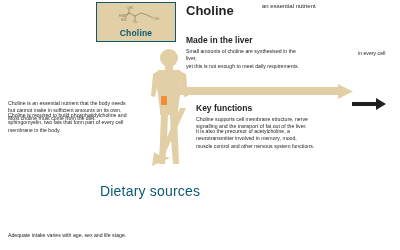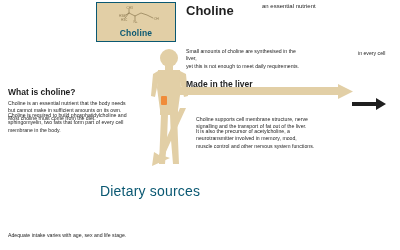--- a/index.html
+++ b/index.html
@@ -113,22 +113,22 @@
     <svg viewBox="0 0 40 58" width="40" height="58" aria-hidden="true">
       <path d="M30 0 L36 0 L14 48 L20 50 L2 58 L4 44 L9 47 Z" fill="#e2cfa6"></path>
     </svg>
   </span>
   <span class="arrow-sm">
     <svg viewBox="0 0 34 16" width="34" height="16" aria-hidden="true">
       <path d="M0 6 L24 6 L24 2 L34 8 L24 14 L24 10 L0 10 Z" fill="#1f1f1f"></path>
     </svg>
   </span>
 
-  <div class="txt dark bold" style="left:8px;top:88px;font-size:8.5px;">What is choline?</div>
-  <div class="txt dark bold" style="left:186px;top:36px;font-size:8.5px;margin-top:44px;">Made in the liver</div>
+  <div class="txt dark bold" style="left:186px;top:36px;font-size:8.5px;">Made in the liver</div>
+  <div class="txt dark bold" style="left:196px;top:104px;font-size:8.5px;">Key functions</div>
 
   <div class="para" style="left:8px;top:100px;width:130px;">Choline is an essential nutrient that the body needs
 but cannot make in sufficient amounts on its own.
 Most choline must come from the diet.</div>
   <div class="para" style="left:186px;top:48px;width:120px;">Small amounts of choline are synthesised in the liver,
 yet this is not enough to meet daily requirements.</div>
   <div class="para" style="left:196px;top:116px;width:150px;">Choline supports cell membrane structure, nerve
 signalling and the transport of fat out of the liver.</div>
 
   <div class="para" style="left:8px;top:112px;width:132px;">Choline is required to build phosphatidylcholine and

